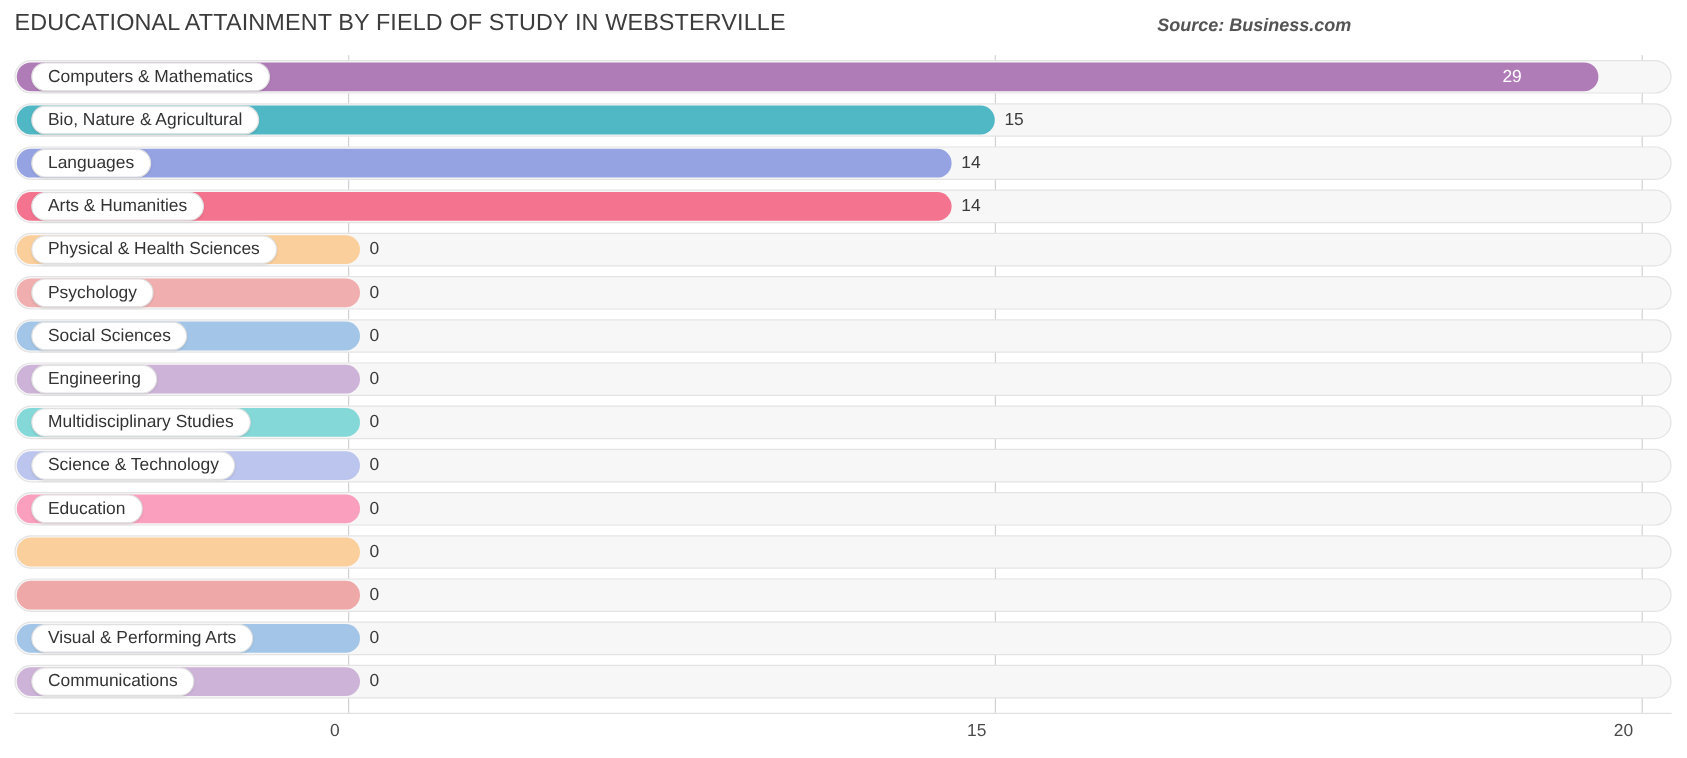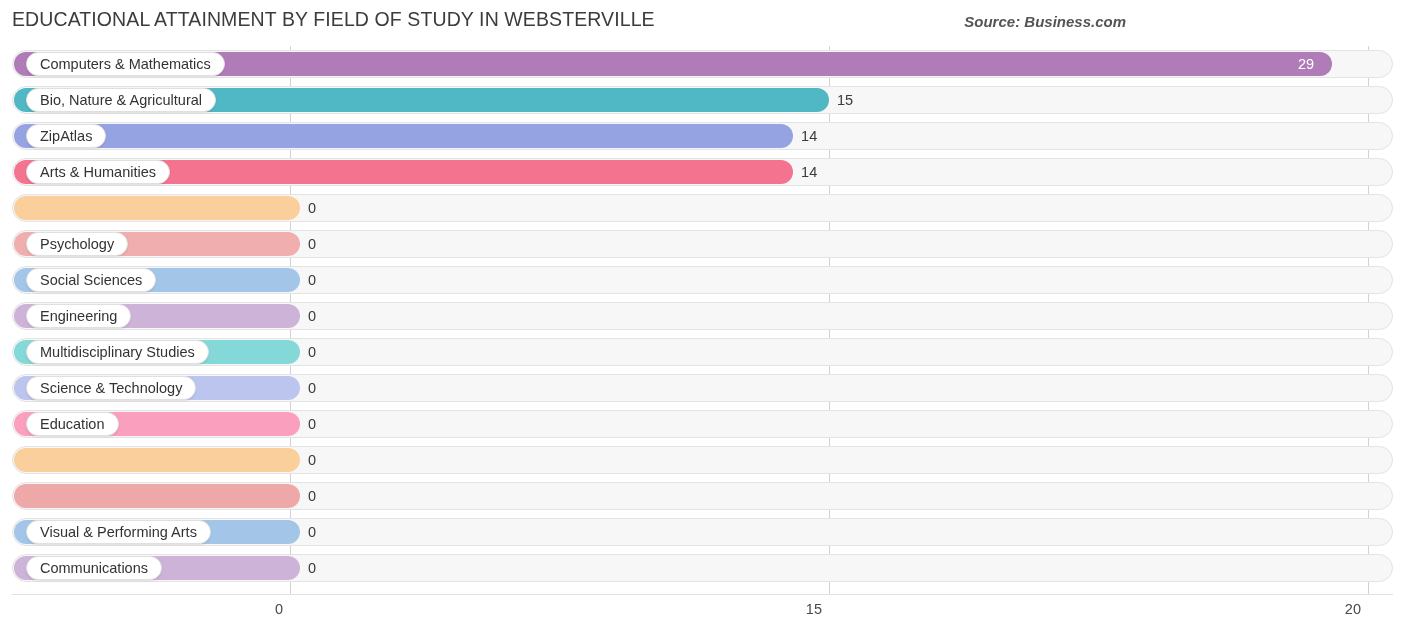--- a/index.html
+++ b/index.html
@@ -175,49 +175,52 @@
       <div class="gridline" style="left: 829px;"></div>
       <div class="gridline" style="left: 1368px;"></div>
     </div>
   <div class="rows">
       <div class="row">
         <div class="track"></div>
         <div class="bar" style="width: 1318.07px; background: rgb(176, 124, 184);"></div>
         <div class="pill">
           <span class="pill-label">Computers &amp; Mathematics</span>
         </div>
-        <div class="val-in" style="left: 1252px; margin-left: 46px;">29</div>
+        <div class="val-in" style="left: 1252px;">29</div>
       </div>
       <div class="row">
         <div class="track"></div>
         <div class="bar" style="width: 815px; background: rgb(79, 184, 196);"></div>
         <div class="pill">
           <span class="pill-label">Bio, Nature &amp; Agricultural</span>
         </div>
         <div class="val-out" style="left: 837px;">15</div>
       </div>
       <div class="row">
         <div class="track"></div>
         <div class="bar" style="width: 779.067px; background: rgb(150, 163, 227);"></div>
         <div class="pill">
-          <span class="pill-label">ZipAtlas</span>
+          <span class="pill-label">Languages</span>
         </div>
         <div class="val-out" style="left: 801.067px;">14</div>
       </div>
       <div class="row">
         <div class="track"></div>
         <div class="bar" style="width: 779.067px; background: rgb(244, 115, 143);"></div>
         <div class="pill">
           <span class="pill-label">Arts &amp; Humanities</span>
         </div>
         <div class="val-out" style="left: 801.067px;">14</div>
       </div>
       <div class="row">
         <div class="track"></div>
         <div class="bar" style="width: 286px; background: rgb(251, 207, 155);"></div>
+        <div class="pill">
+          <span class="pill-label">Physical &amp; Health Sciences</span>
+        </div>
         <div class="val-out" style="left: 308px;">0</div>
       </div>
       <div class="row">
         <div class="track"></div>
         <div class="bar" style="width: 286px; background: rgb(240, 174, 174);"></div>
         <div class="pill">
           <span class="pill-label">Psychology</span>
         </div>
         <div class="val-out" style="left: 308px;">0</div>
       </div>

